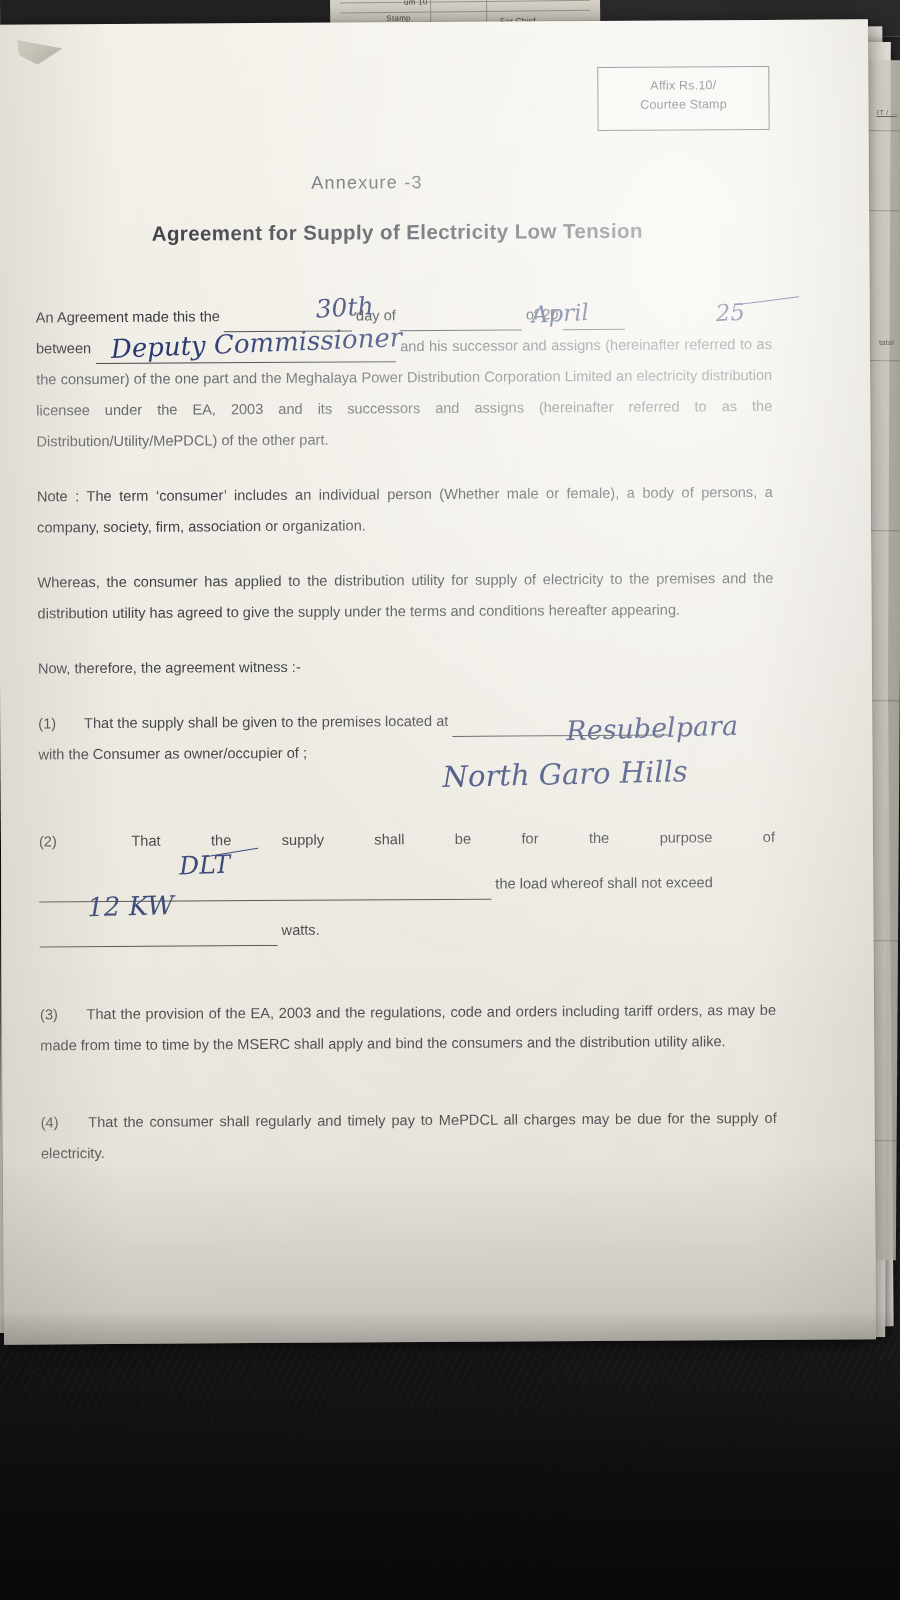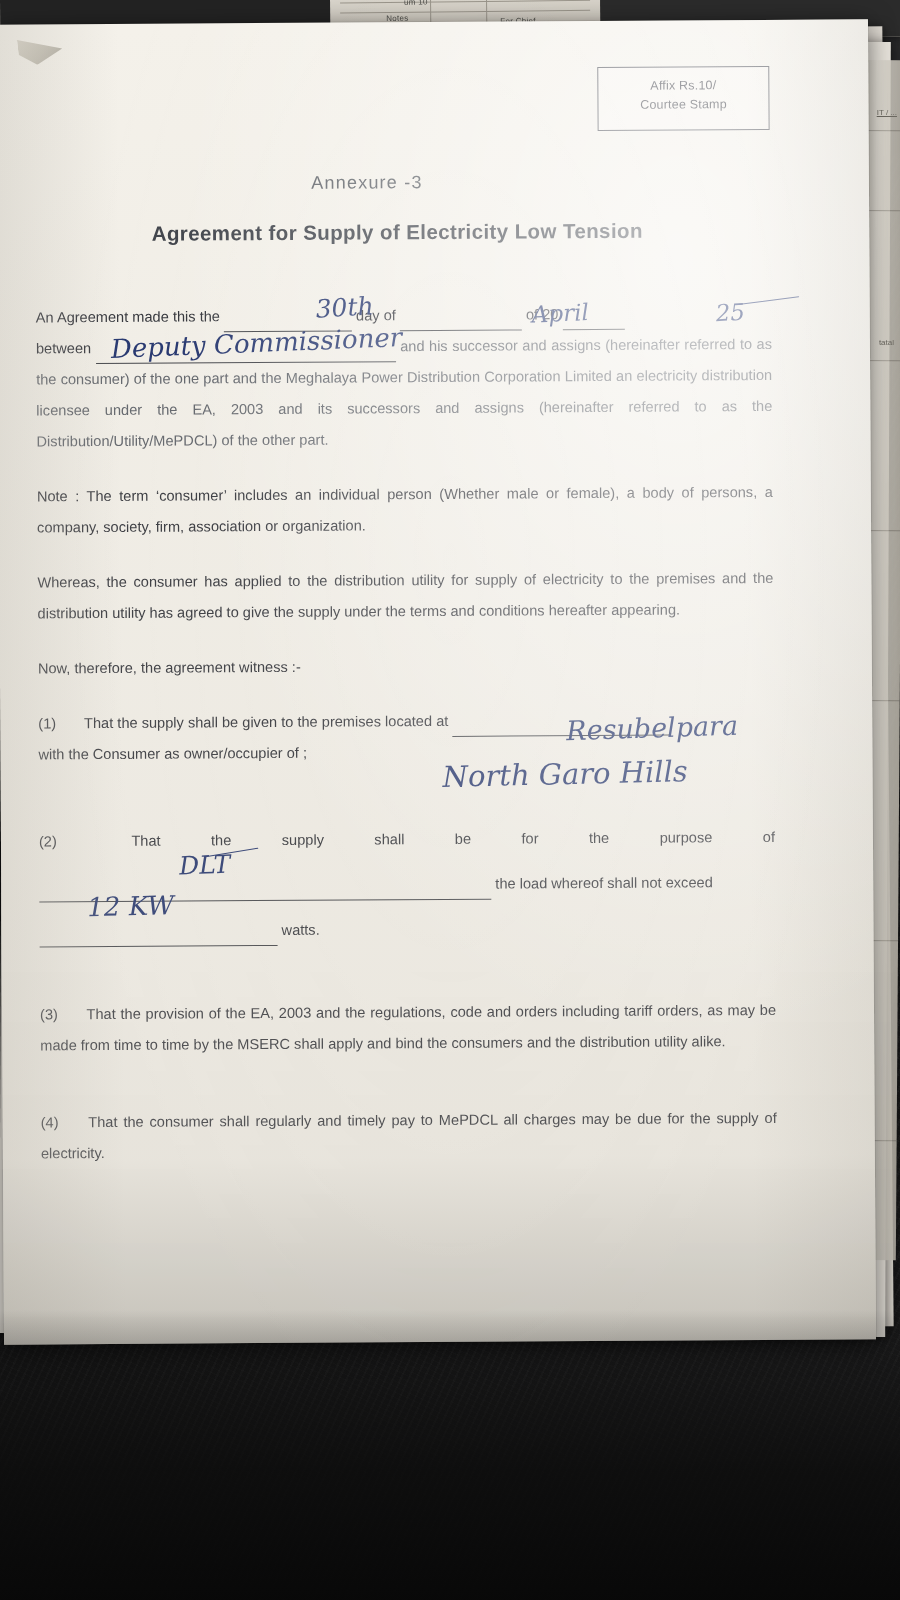--- a/index.html
+++ b/index.html
@@ -255,21 +255,21 @@
   <div class="dark-blob"></div>
 
   <div class="topstrip">
     <div class="gap" style="left:0px; width:330px; background:#232323;"></div>
     <div class="gap" style="left:600px; width:300px; background:#2b2b2b;"></div>
     <div class="tline" style="left:340px; top:6px;  width:250px;"></div>
     <div class="tline" style="left:340px; top:16px; width:250px;"></div>
     <div class="tline" style="left:340px; top:30px; width:250px;"></div>
     <div class="tline" style="left:430px; top:0px;  width:1px; height:46px;"></div>
     <div class="tline" style="left:486px; top:0px;  width:1px; height:46px;"></div>
-    <div class="tab" style="left:386px; top:18px;">Notes</div>
+    <div class="tab" style="left:386px; top:18px;">Stamp</div>
     <div class="tab" style="left:500px; top:22px;">For Chief</div>
     <div class="tab" style="left:404px; top:2px;">um 10</div>
   </div>
 
   <div class="sheet-back sheet-b1"></div>
   <div class="sheet-back sheet-b2"></div>
 
   <div class="rightedge">
     <div class="edge-line" style="top:70px;"></div>
     <div class="edge-line" style="top:150px;"></div>

